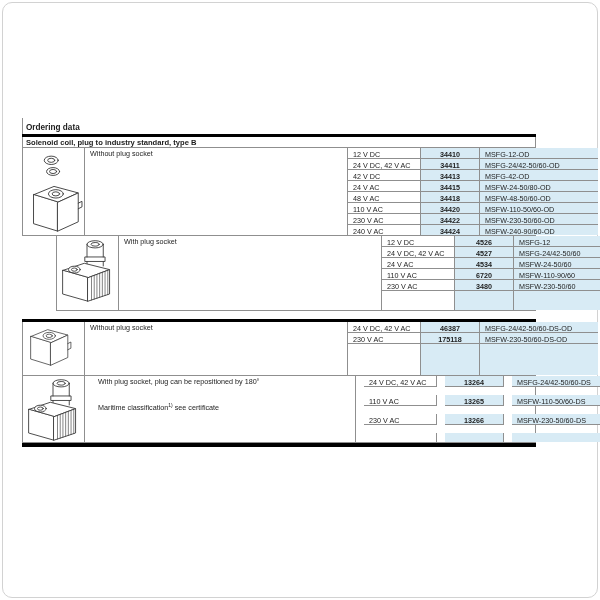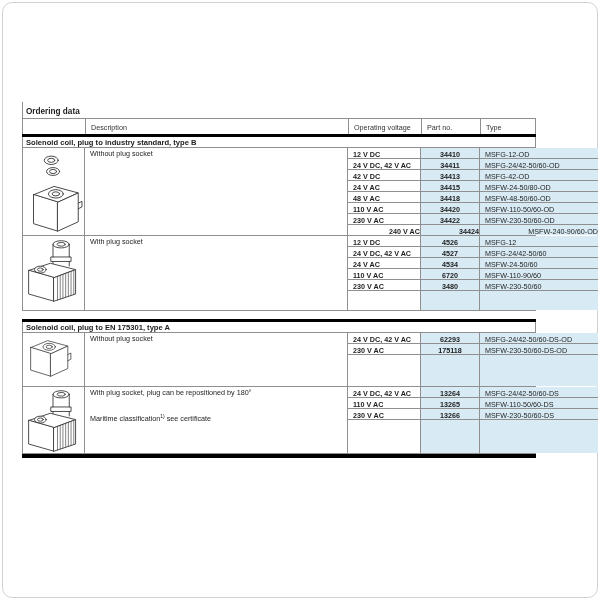--- a/index.html
+++ b/index.html
@@ -5,21 +5,21 @@
   :root{
     --thin:#8f8f8f;
     --thick:#000000;
     --hl:#d8ebf5;
     --ink:#1c1c1c;
   }
   *{box-sizing:border-box;margin:0;padding:0}
   body{background:#fff;font-family:"Liberation Sans",sans-serif;color:var(--ink);}
   .canvas{position:relative;width:600px;height:600px;background:#fff;overflow:hidden;}
   .frame{position:absolute;inset:2px;border:1px solid #d2d2d2;border-radius:10px;pointer-events:none;}
-  .catalog{position:absolute;left:10px;top:102px;width:526px;padding-left:12px;}
+  .catalog{position:absolute;left:10px;top:118px;width:526px;padding-left:12px;}
 
   .title-row{height:16px;border-left:1px solid var(--thin);display:flex;align-items:flex-end;
     padding:0 0 2px 3px;font-size:8.2px;font-weight:bold;}
 
   .header-row{height:16px;display:grid;grid-template-columns:62px 263px 73px 59px 118px;
     border-left:1px solid var(--thin);border-right:1px solid var(--thin);border-top:1px solid var(--thin);
     font-size:7.2px;color:#333;}
   .hcell{padding:4px 0 0 5px;white-space:nowrap;overflow:hidden;}
   .hcell.bl{border-left:1px solid var(--thin);}
 
@@ -27,63 +27,56 @@
   .bar-bottom{height:4px;background:var(--thick);}
   .gap{height:8px;}
 
   .sec-title{height:11px;display:flex;align-items:center;padding-left:3px;
     font-size:7.6px;font-weight:bold;
     border-left:1px solid var(--thin);border-right:1px solid var(--thin);border-bottom:1px solid var(--thin);text-align:center;}
 
   .block{display:grid;grid-template-columns:62px 263px 73px 59px 118px;
     border-left:1px solid var(--thin);border-right:1px solid var(--thin);border-bottom:1px solid var(--thin);}
   .b1{height:88px;grid-template-rows:repeat(7,11px) 1fr;}
-  .b2{height:75px;grid-template-rows:repeat(5,11px) 1fr;}
+  .b2{height:75px;grid-template-rows:repeat(5,11px) 1fr;margin-left:34px;}
   .b3{height:54px;grid-template-rows:repeat(2,11px) 1fr;}
-  .b4{height:67px;grid-template-rows:repeat(3,11px) 1fr;}
+  .b4{height:67px;grid-template-rows:repeat(3,11px) 1fr;gap:8px;}
 
   .img-cell{grid-column:1;grid-row:1/-1;border-right:1px solid var(--thin);position:relative;overflow:hidden;}
   .desc-cell{grid-column:2;grid-row:1/-1;border-right:1px solid var(--thin);
     font-size:7.2px;padding:2px 0 0 5px;line-height:1.2;}
   .note{margin-top:15px;}
   sup{font-size:5px;vertical-align:super;}
 
   .vcell,.pcell,.tcell{font-size:7.2px;line-height:9px;padding-top:1.5px;white-space:nowrap;overflow:hidden;}
-  .vcell{grid-column:3;border-right:1px solid var(--thin);border-bottom:1px solid var(--thin);padding-left:5px;font-weight:bold;}
+  .vcell{grid-column:3;border-right:1px solid var(--thin);border-bottom:1px solid var(--thin);padding-left:5px;}
   .pcell{grid-column:4;border-right:1px solid var(--thin);border-bottom:1px solid var(--thin);
     background:var(--hl);font-weight:bold;text-align:center;}
   .tcell{grid-column:5;border-bottom:1px solid var(--thin);background:var(--hl);font-weight:normal;padding-left:5px;}
-  .nb{border-bottom:none;text-align:right;}
+  .nb{border-bottom:none;}
   .fillv{grid-column:3;border-right:1px solid var(--thin);}
   .fillp{grid-column:4;border-right:1px solid var(--thin);background:var(--hl);}
   .fillt{grid-column:5;background:var(--hl);}
 
   .img-cell svg{position:absolute;stroke:#3c3c3c;fill:#fff;stroke-width:1;stroke-linejoin:round;stroke-linecap:round;}
   .svg1{left:4px;top:3px;height:82px;}
   .svg2{left:2px;top:2px;width:56px;}
   .svg3{left:3px;top:3px;width:48px;}
   .svg4{left:2px;top:1px;width:56px;}
 </style>
 </head>
 <body>
 
 <div class="canvas">
   <div class="frame"></div>
 
   <div class="catalog">
 
     <div class="title-row">Ordering data</div>
 
-    <div class="header-row">
-      <div class="hcell"></div>
-      <div class="hcell bl">Description</div>
-      <div class="hcell bl">Operating voltage</div>
-      <div class="hcell bl">Part no.</div>
-      <div class="hcell bl">Type</div>
-    </div>
 
     <div class="bar"></div>
 
     <div class="sec-title">Solenoid coil, plug to industry standard, type B</div>
 
     <div class="block b1">
       <div class="img-cell">
         <svg class="svg1" viewBox="0 0 62 88">
           <ellipse cx="26" cy="10" rx="7.5" ry="4.5"></ellipse>
             <ellipse cx="26" cy="10" rx="3.8" ry="2.2"></ellipse>
@@ -171,37 +164,36 @@
       <div class="tcell">MSFW-230-50/60</div>
 
       <div class="fillv"></div>
       <div class="fillp"></div>
       <div class="fillt"></div>
     </div>
 
     <div class="gap"></div>
     <div class="bar"></div>
 
-    <div class="sec-title">Solenoid coil, plug to EN 175301, type A</div>
 
     <div class="block b3">
       <div class="img-cell">
         <svg class="svg3" viewBox="0 0 62 56">
           <path d="M6,15 L28,6 L54,13 L32,23 Z"></path>
           <ellipse cx="30" cy="14" rx="8" ry="4.5"></ellipse>
             <ellipse cx="30" cy="14" rx="4" ry="2.2"></ellipse>
           <path d="M6,15 L6,44 L32,52 L32,23 Z"></path>
           <path d="M32,23 L54,13 L54,42 L32,52 Z"></path>
           <path d="M54,24 L58,22 L58,30 L54,32" fill="none"></path>
         </svg>
       </div>
       <div class="desc-cell">Without plug socket</div>
 
       <div class="vcell">24 V DC, 42 V AC</div>
-      <div class="pcell">62293</div>
+      <div class="pcell">46387</div>
       <div class="tcell">MSFG-24/42-50/60-DS-OD</div>
 
       <div class="vcell">230 V AC</div>
       <div class="pcell">175118</div>
       <div class="tcell">MSFW-230-50/60-DS-OD</div>
 
       <div class="fillv"></div>
       <div class="fillp"></div>
       <div class="fillt"></div>
     </div>

